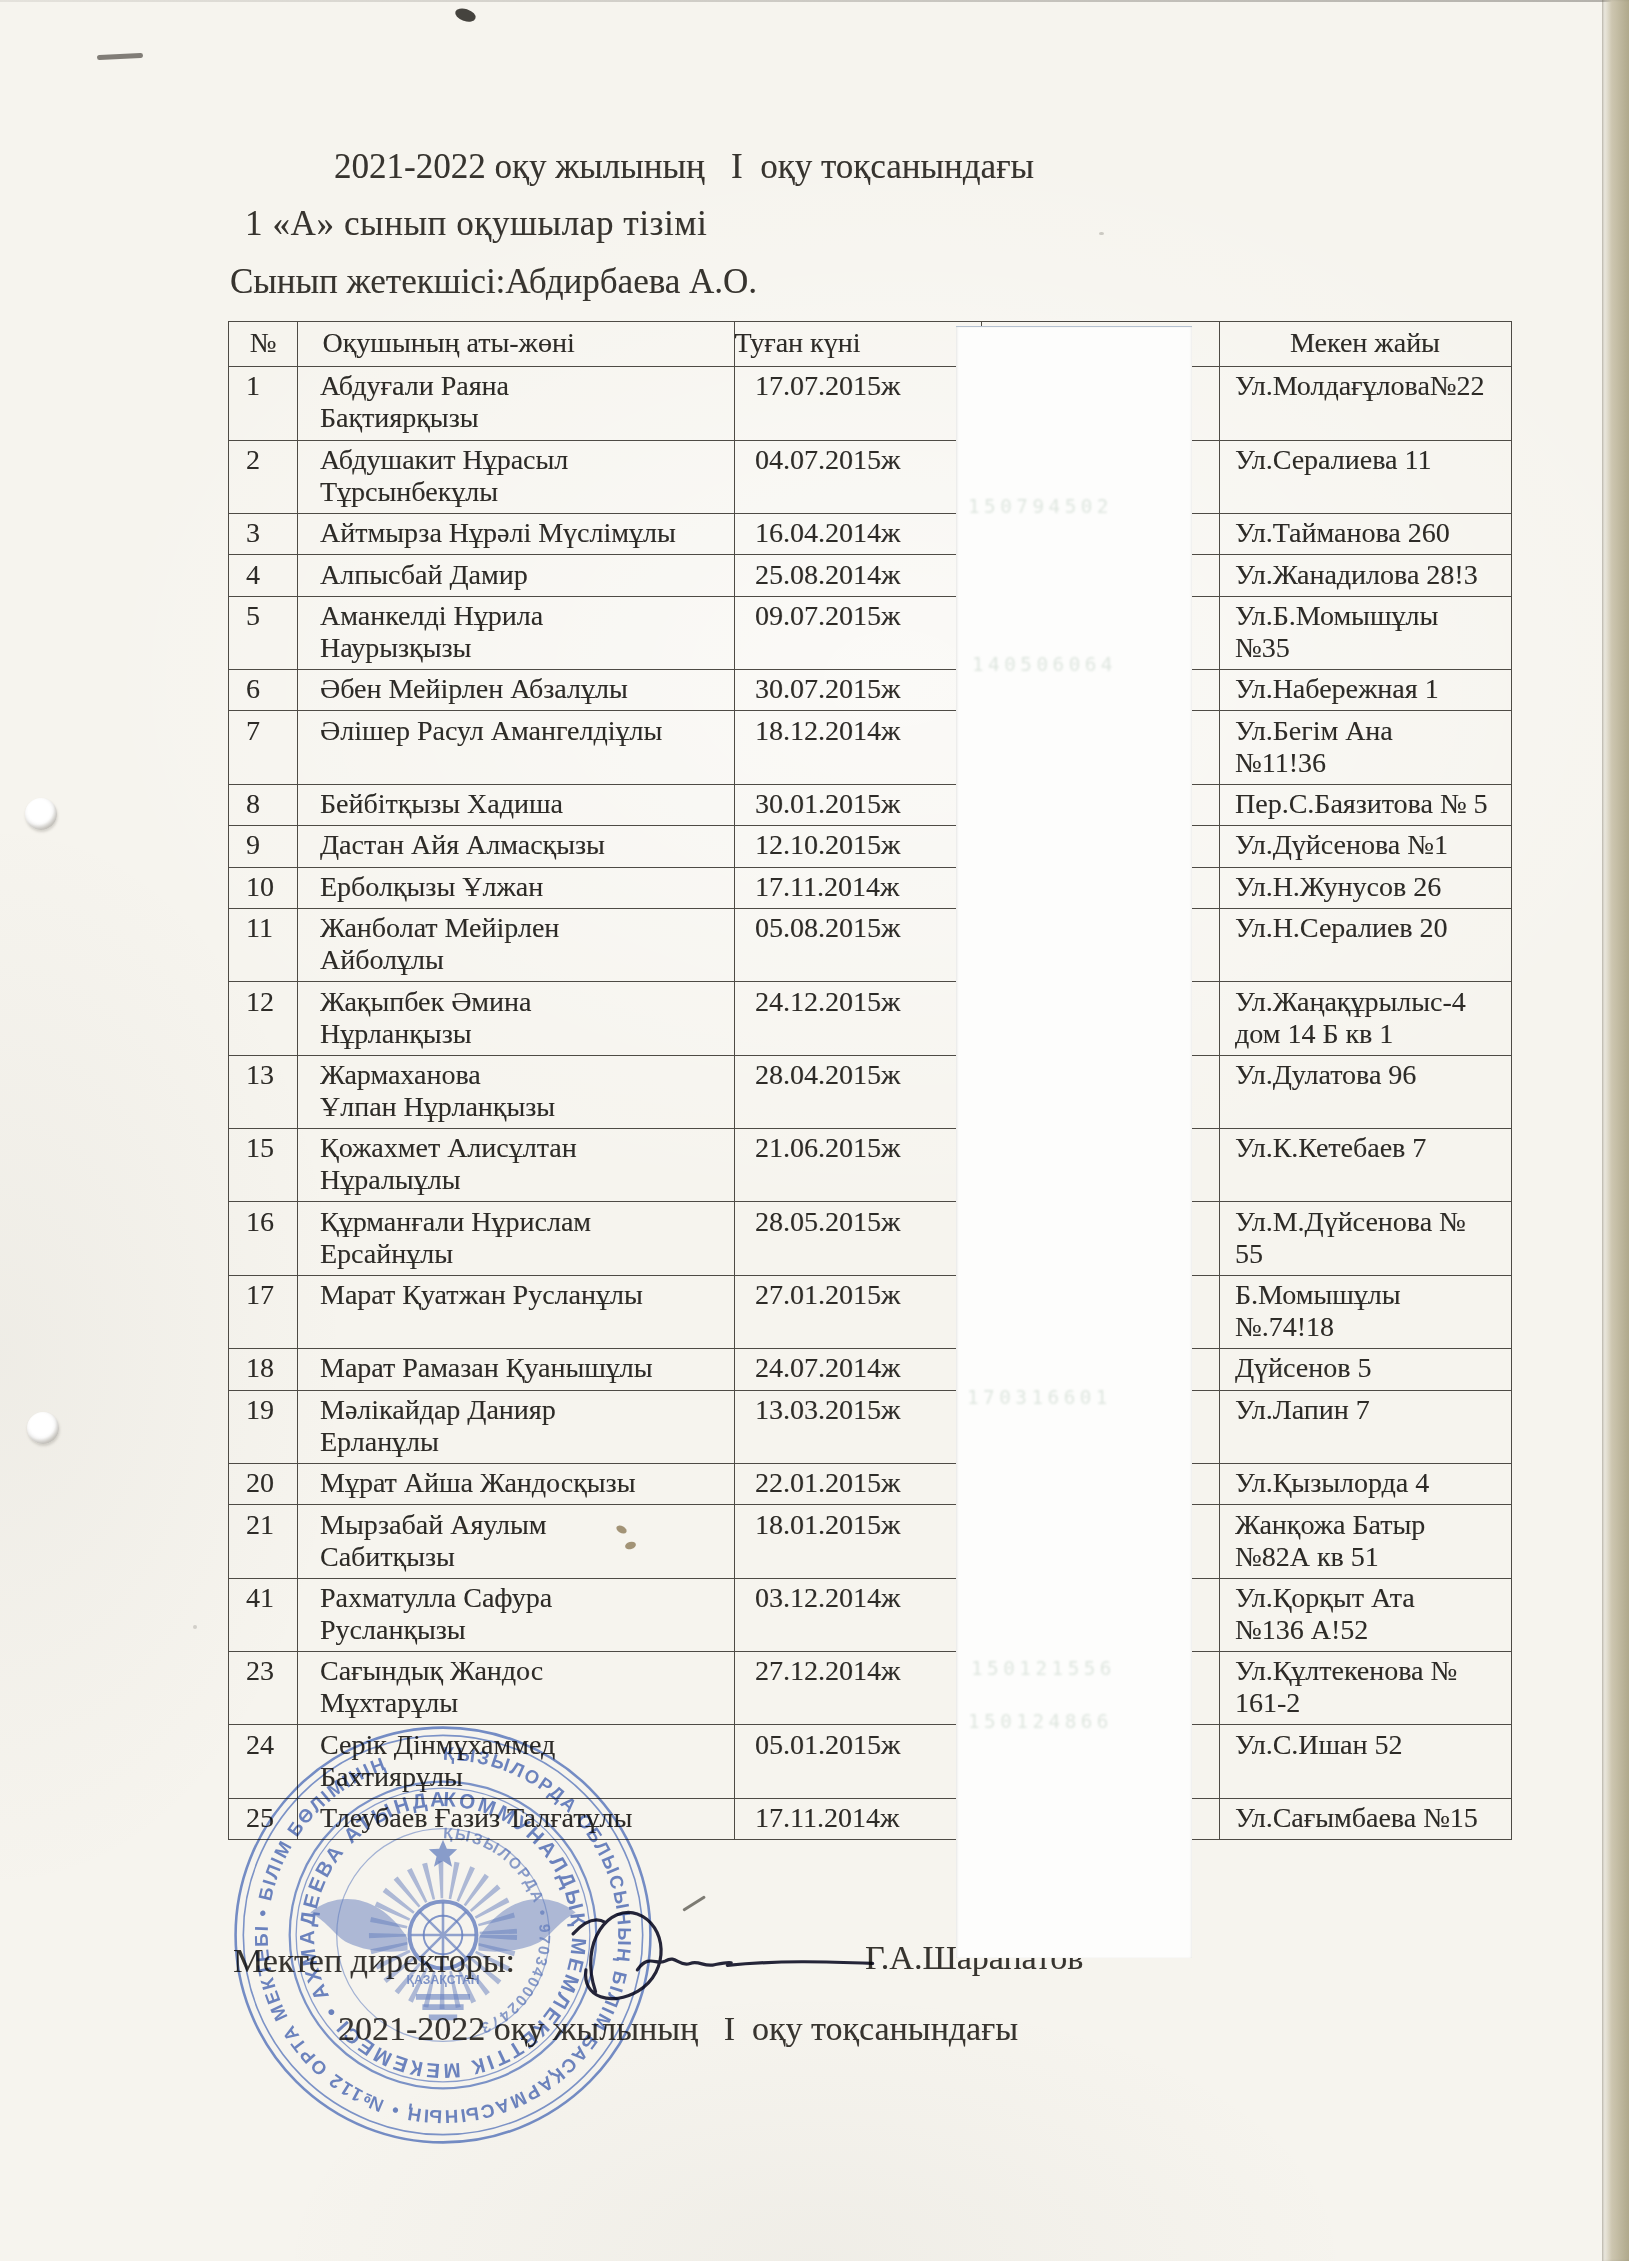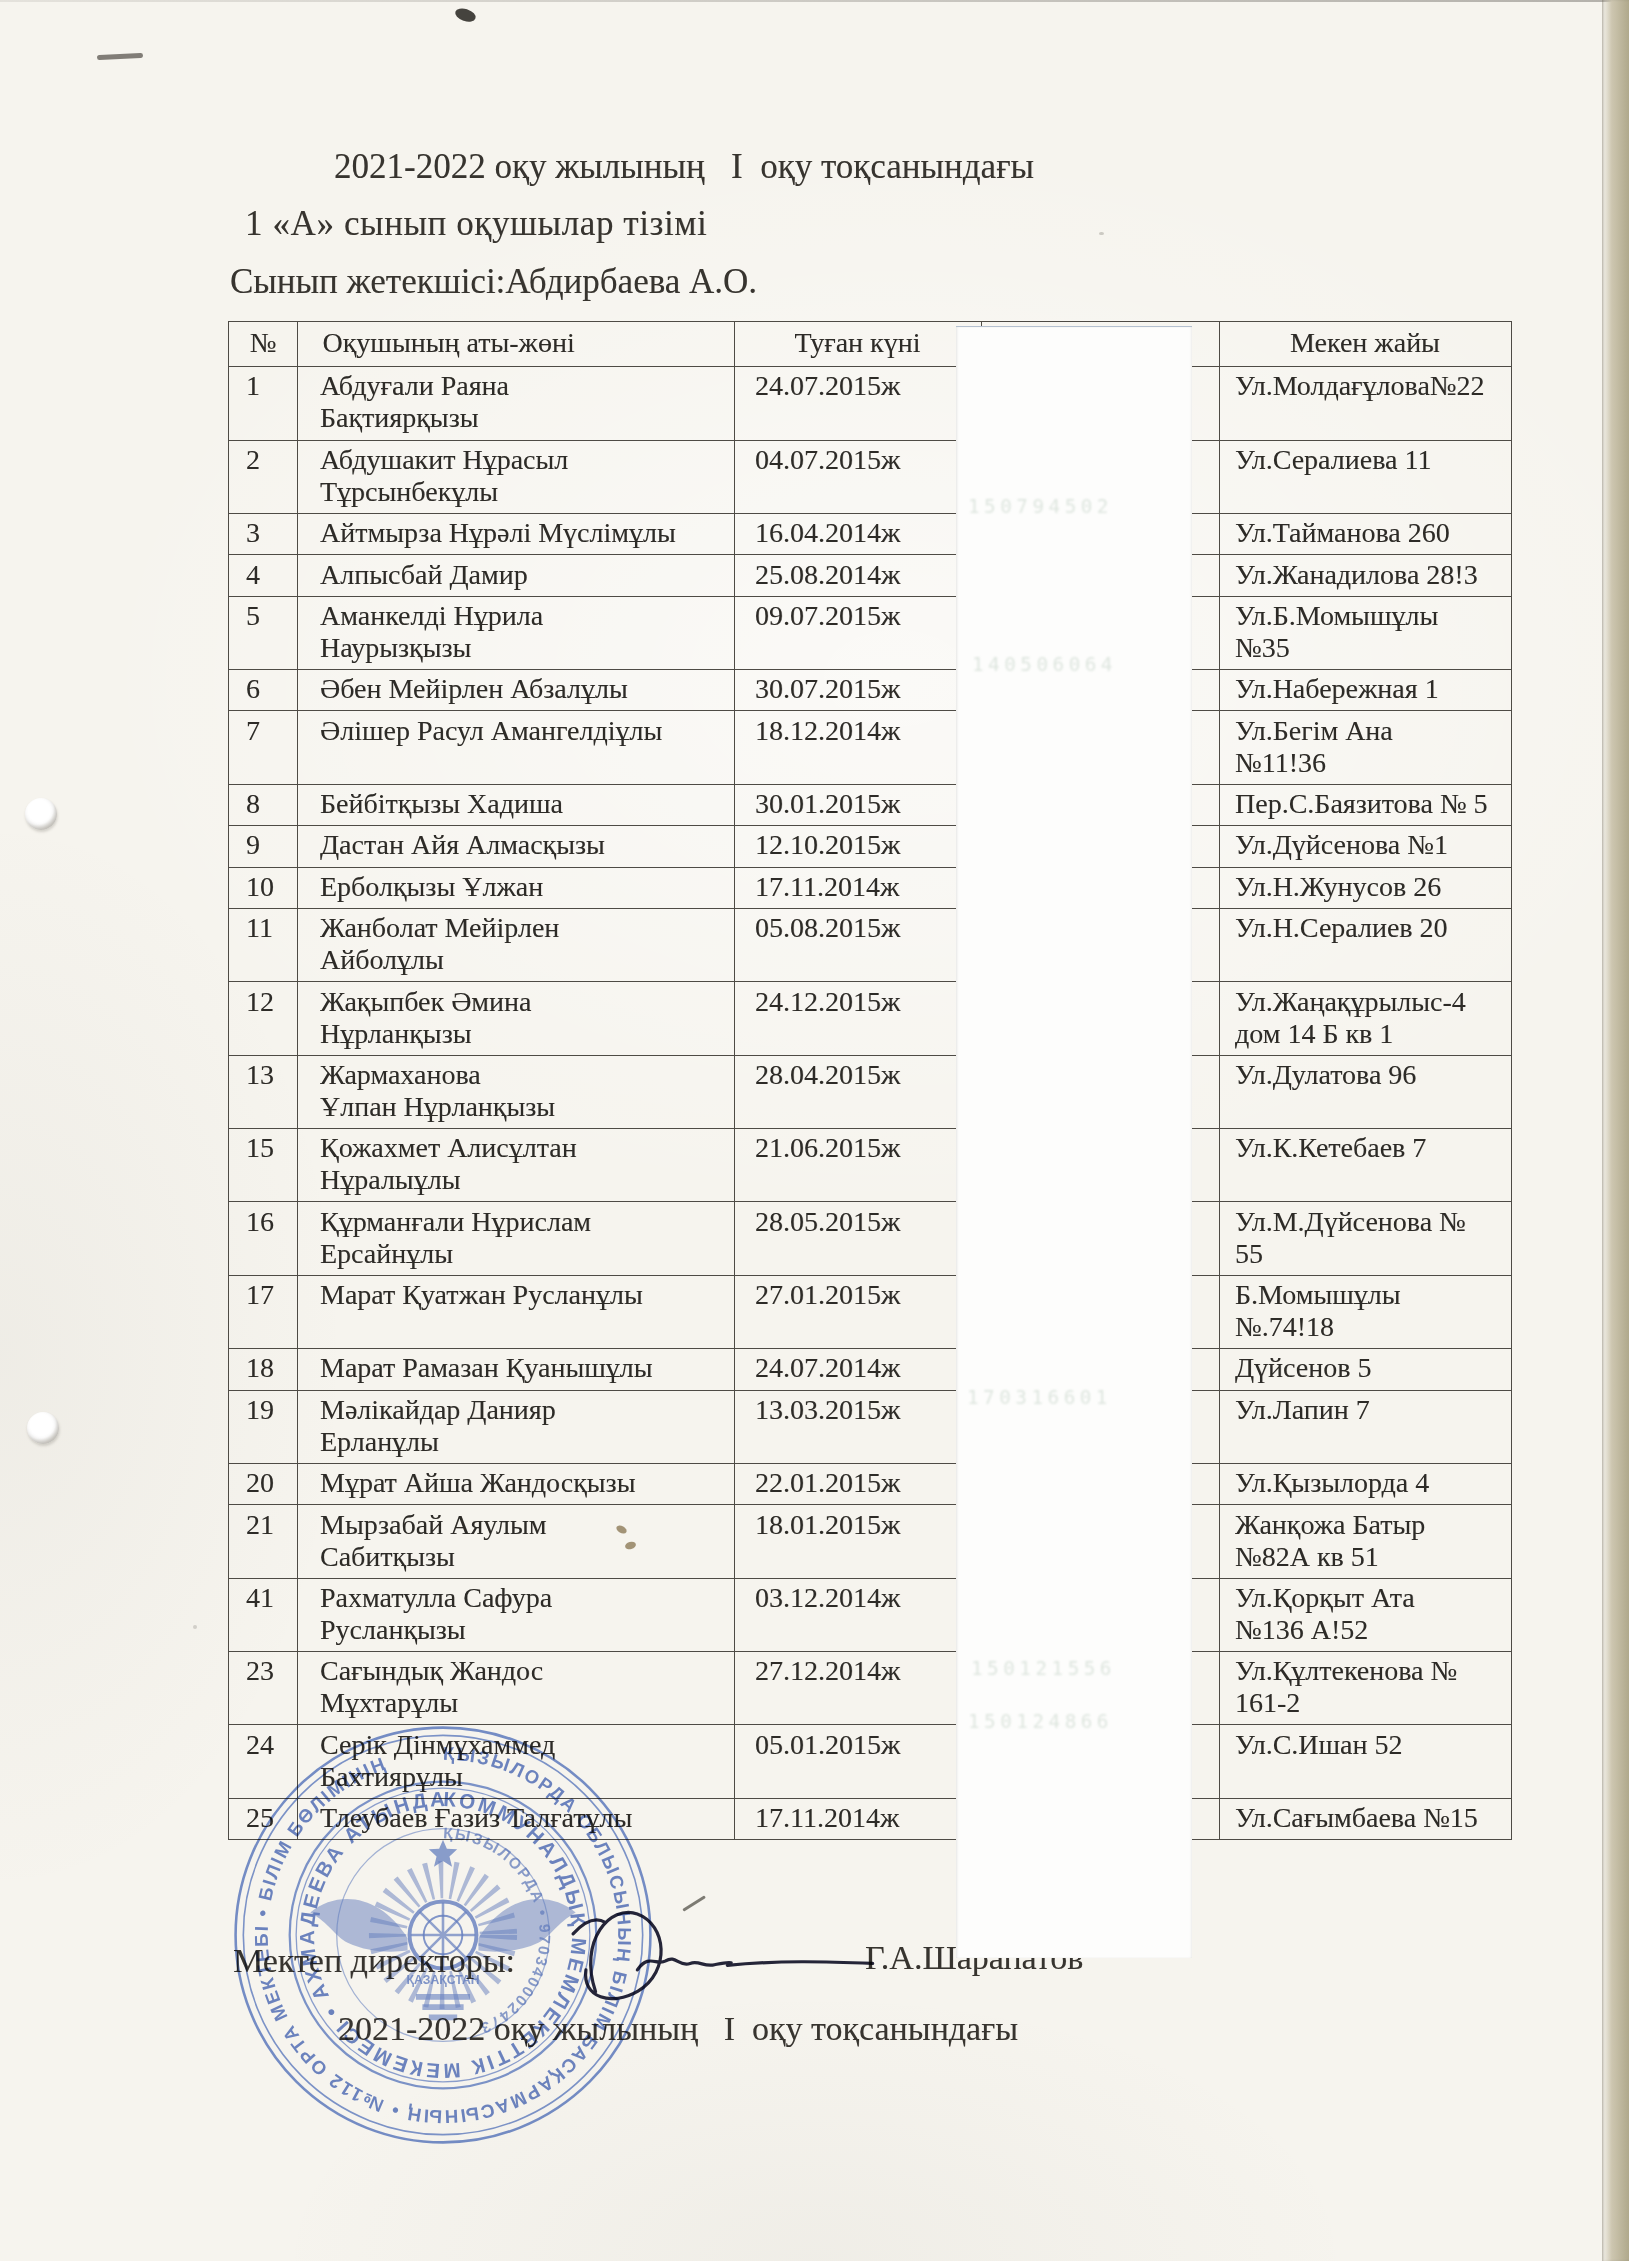--- a/index.html
+++ b/index.html
@@ -25,21 +25,21 @@
   table{border-collapse:collapse;table-layout:fixed;width:1257px;
         font-size:28px;color:#2d2b27;}
   th,td{border:1.3px solid #4e4b45;border-top-width:1.9px;border-bottom-width:1.9px;
         vertical-align:top;line-height:32px;
         text-shadow:0.3px 0.3px 0.5px rgba(70,64,58,.3);font-weight:normal;}
   table{border:1.9px solid #45423c;}
   th{height:39px;vertical-align:middle;padding:1.3px 0 3.9px 0;}
   td{padding:3.2px 3.9px 5.2px 3.9px;}
   th.h-num{width:68px;text-align:center;}
   th.h-name{width:411px;text-align:left;padding-left:24.5px;}
-  th.h-birth{width:246px;text-align:center;margin-left:36px;}
+  th.h-birth{width:246px;text-align:left;margin-left:36px;}
   th.h-redacted{width:237px;}
   th.h-address{width:291px;text-align:center;}
   td.c-num{padding-left:17px;}
   td.c-name{padding-left:22px;white-space:pre-line;}
   td.c-birth{padding-left:20.6px;}
   td.c-address{padding-left:15.5px;white-space:pre-line;font-family:Liberation Serif, serif;}
 
   .strip{position:absolute;left:956px;top:326px;width:236px;z-index:10;
          background:#fdfdfc;border-top:1.9px solid #b4c0cf;
          box-shadow:inset 1.9px 0 2.6px -1.3px rgba(90,90,90,.18),inset -1.9px 0 2.6px -1.3px rgba(90,90,90,.14);}
@@ -93,21 +93,21 @@
           <th class="h-birth">Туған күні</th>
           <th class="h-redacted"></th>
           <th class="h-address">Мекен жайы</th>
         </tr>
       </thead>
       <tbody id="rows">
           <tr>
             <td class="c-num">1</td>
             <td class="c-name">Абдуғали Раяна
 Бақтиярқызы</td>
-            <td class="c-birth">24.07.2015ж</td>
+            <td class="c-birth">17.07.2015ж</td>
             <td class="c-redacted"></td>
             <td class="c-address">Ул.Молдағұлова№22</td>
           </tr>
           <tr>
             <td class="c-num">2</td>
             <td class="c-name">Абдушакит Нұрасыл
 Тұрсынбекұлы</td>
             <td class="c-birth">04.07.2015ж</td>
             <td class="c-redacted"></td>
             <td class="c-address">Ул.Сералиева 11</td>

